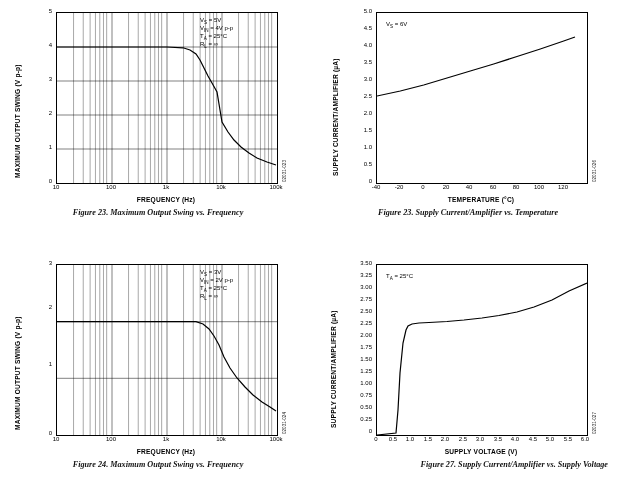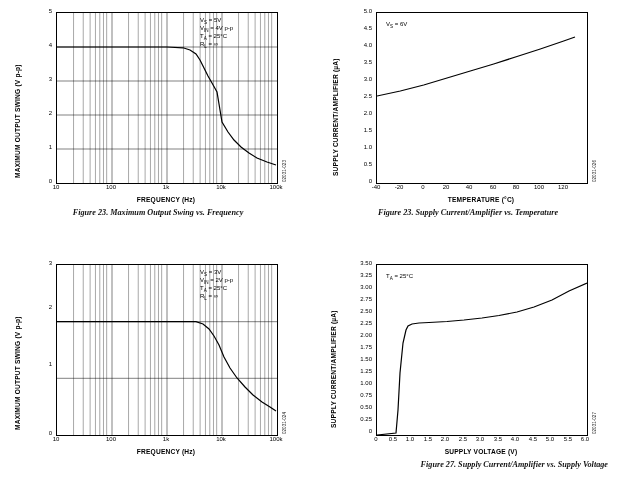--- a/index.html
+++ b/index.html
@@ -177,20 +177,21 @@
     <div class="tick-x" style="left:44px;top:184px;width:24px;">10</div>
     <div class="tick-x" style="left:99px;top:184px;width:24px;">100</div>
     <div class="tick-x" style="left:154px;top:184px;width:24px;">1k</div>
     <div class="tick-x" style="left:209px;top:184px;width:24px;">10k</div>
     <div class="tick-x" style="left:264px;top:184px;width:24px;">100k</div>
     <div class="note" style="left:200px;top:16px;">V<sub>S</sub> = 3V</div>
     <div class="note" style="left:200px;top:24px;">V<sub>IN</sub> = 2V p-p</div>
     <div class="note" style="left:200px;top:32px;">T<sub>A</sub> = 25°C</div>
     <div class="note" style="left:200px;top:40px;">R<sub>L</sub> = ∞</div>
     <div class="code" style="left:282px;top:182px;">02031-024</div>
+    <div class="caption" style="left:18px;top:208px;">Figure 24. Maximum Output Swing vs. Frequency</div>
   </div>
 
   <div class="fig" style="left:310px;top:252px;width:310px;height:230px;">
     <div class="plotbox" style="left:66px;top:12px;width:210px;height:170px;">
       <svg width="210" height="170" viewBox="0 0 210 170">
         <path class="curve" d="M0,170 L19,168 L21,145 L23,108 L26,78 L29,65 L31,61 L35,59 L42,58 L52,57.5 L70,56.5 L87,55 L105,53 L122,50.5 L140,47 L157,42 L175,35 L192,26 L210,18"></path>
       </svg>
     </div>
     <div class="axis-title-y" style="left:20px;top:176px;">SUPPLY CURRENT/AMPLIFIER (µA)</div>
     <div class="axis-title-x" style="left:66px;top:196px;width:210px;">SUPPLY VOLTAGE (V)</div>

